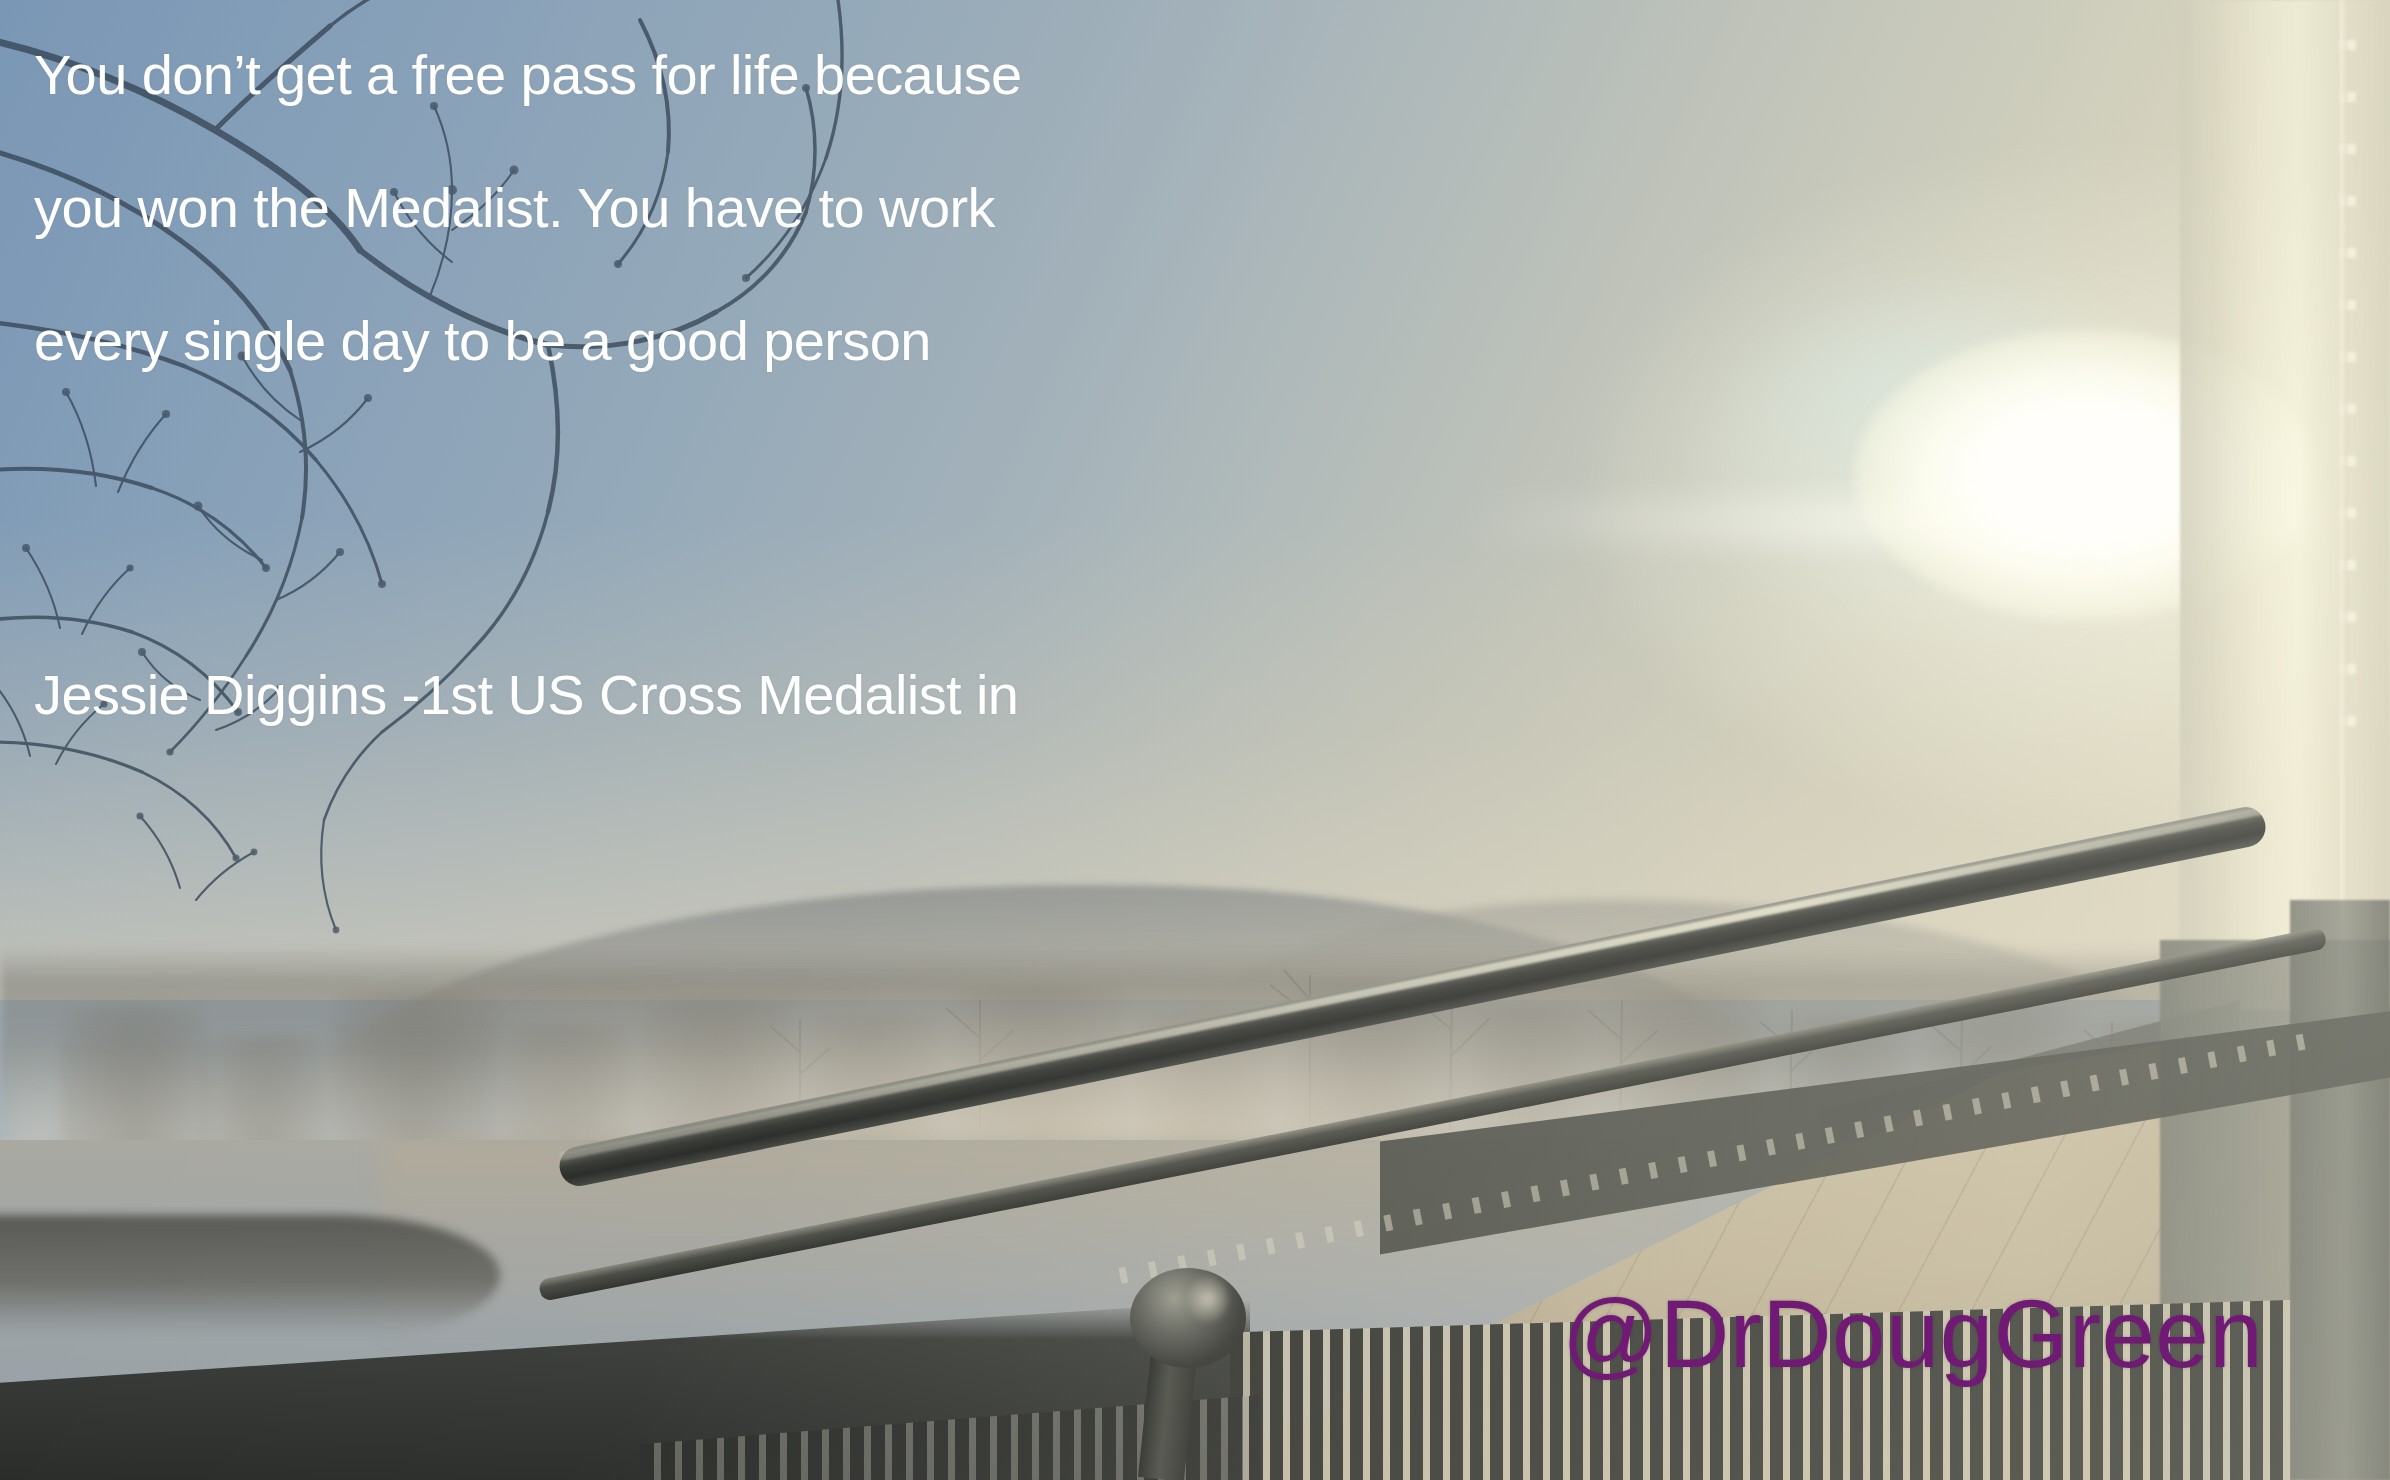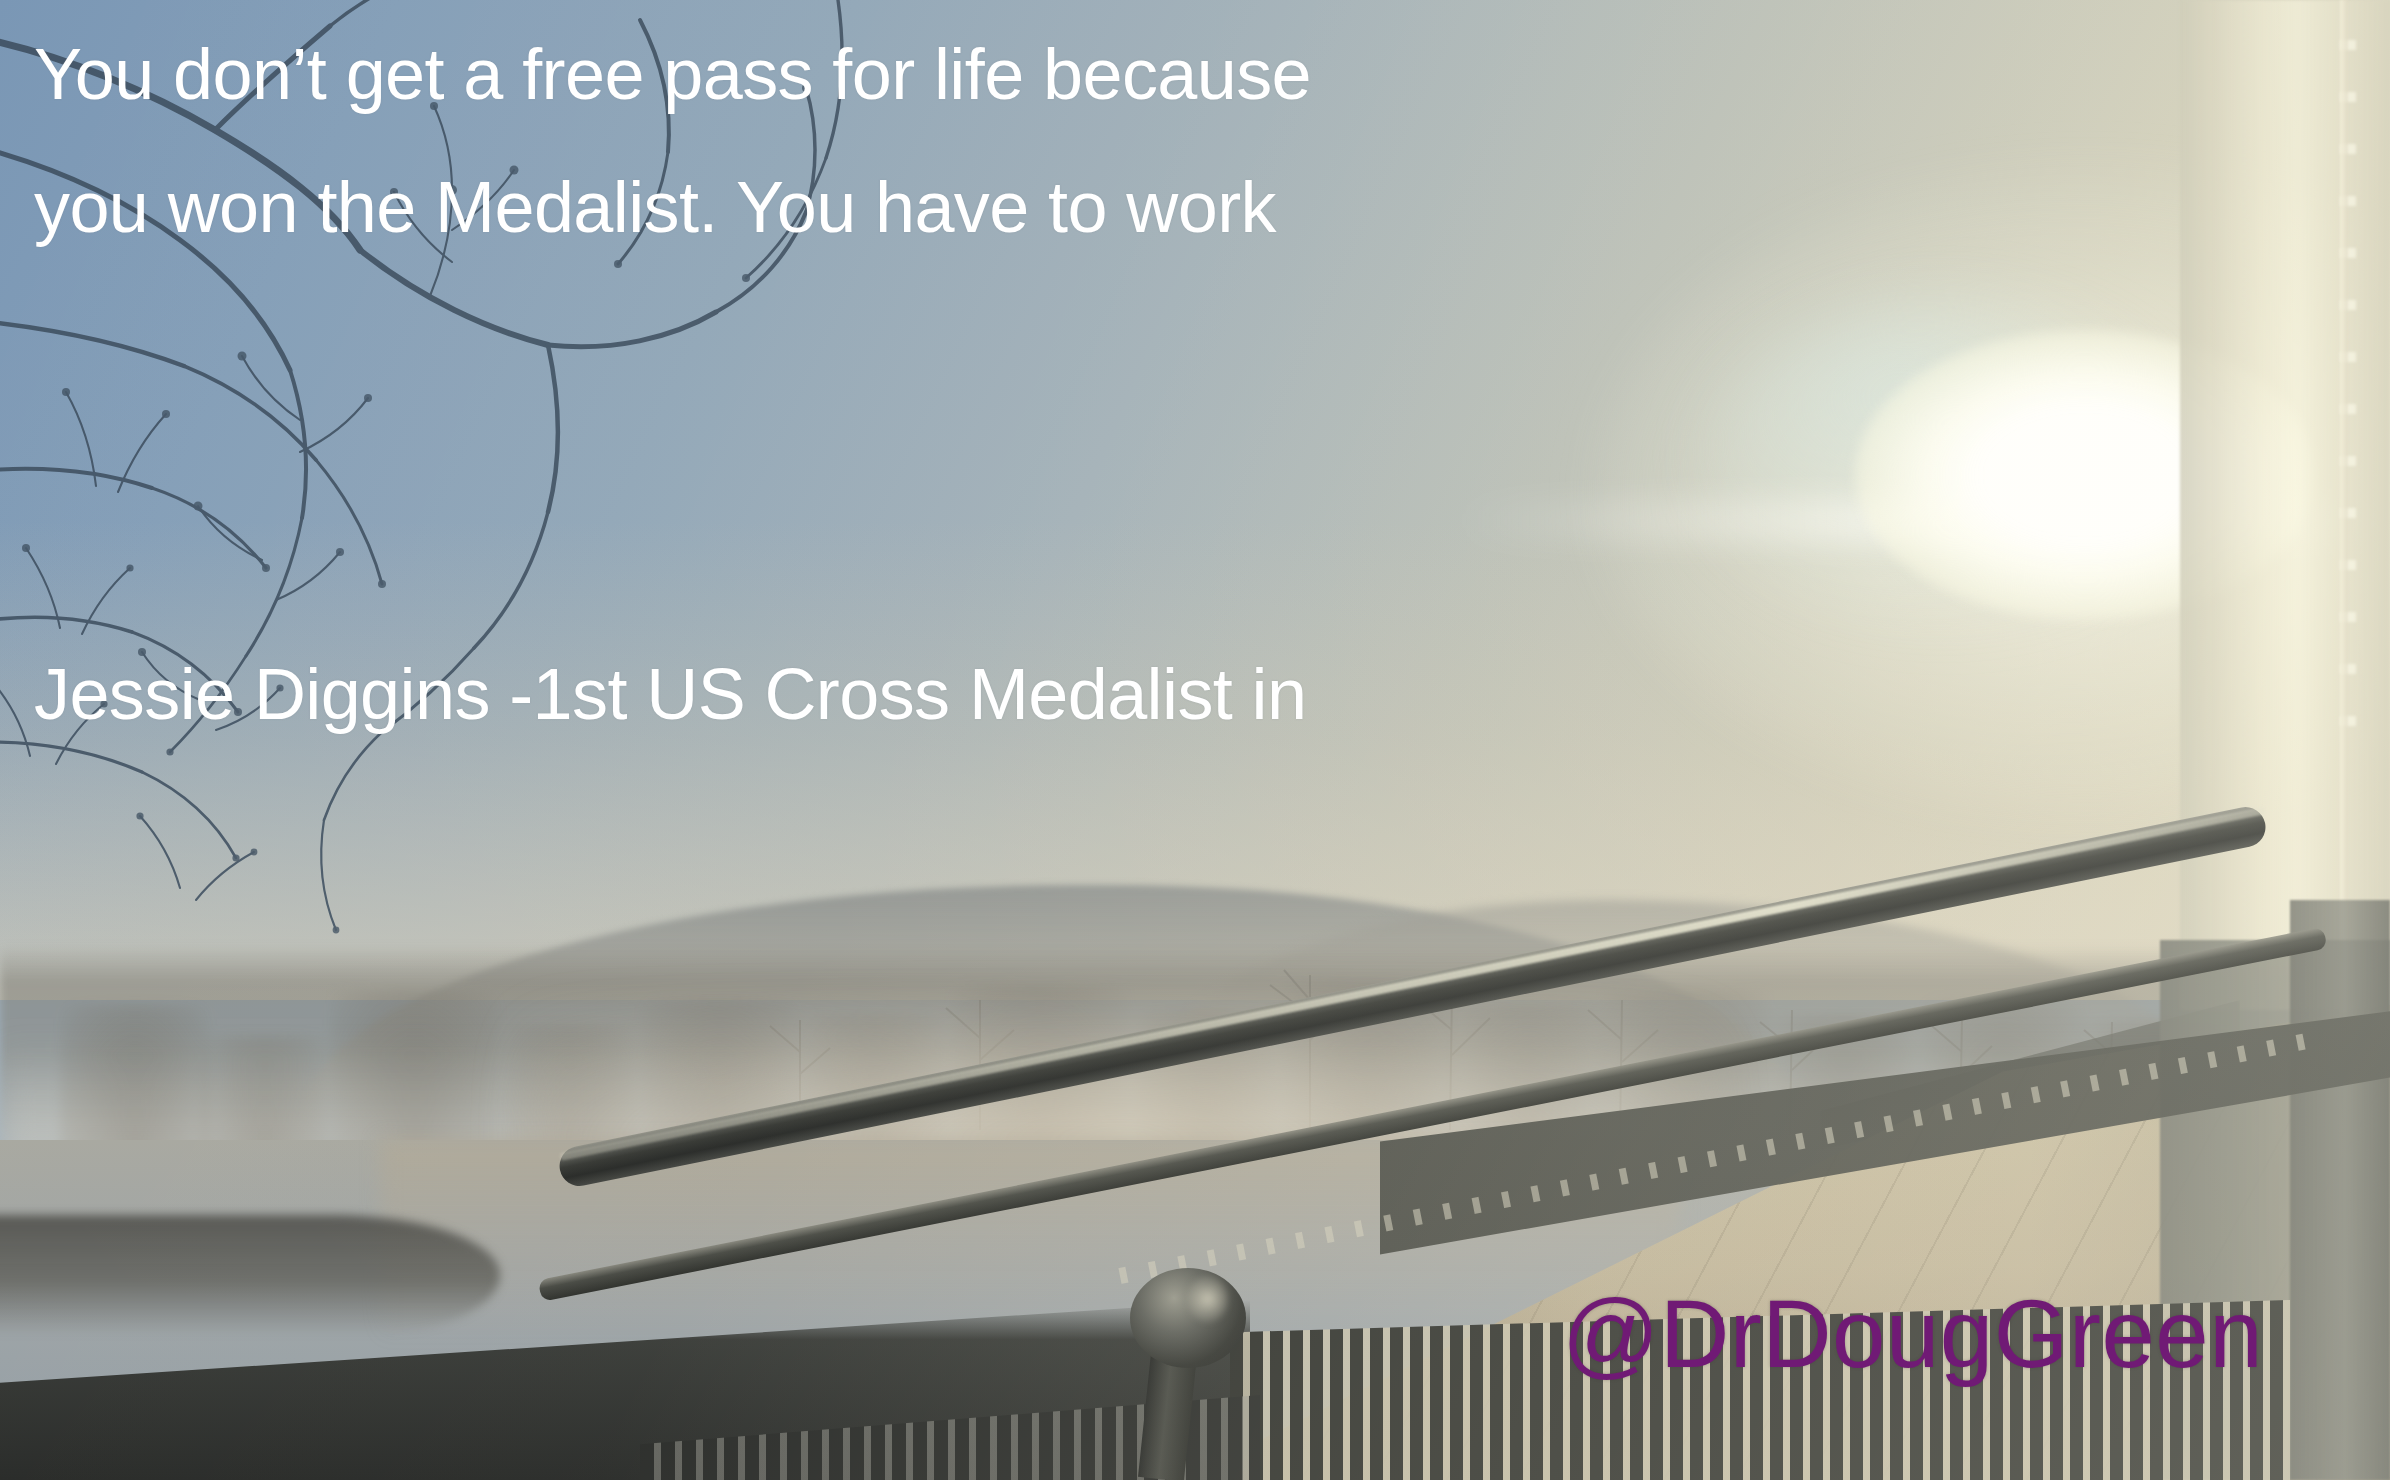--- a/index.html
+++ b/index.html
@@ -414,21 +414,21 @@
     position: absolute;
     left: 34px;
     top: 8px;
     width: 2020px;
   }
   .quote-line,
   .attrib-line {
     color: #ffffff;
     font-family: "Liberation Sans", sans-serif;
     font-weight: 400;
-    font-size: 72px;
+    font-size: 56px;
     line-height: 133px;
     letter-spacing: -0.6px;
     white-space: pre;
     text-shadow: 0 0 2px rgba(120,130,140,0.30);
   }
   .attrib-block {
     position: absolute;
     left: 34px;
     top: 628px;
     width: 2020px;
@@ -615,20 +615,21 @@
     </g>
   </svg>
 
   <div class="layer" id="atmo"></div>
 
   <div id="overlay">
 
     <div class="quote-block">
       <div class="quote-line">You don’t get a free pass for life because</div>
       <div class="quote-line">you won the Medalist. You have to work</div>
+      <div class="quote-line">every single day to be a good person</div>
     </div>
 
     <div class="attrib-block">
       <div class="attrib-line">Jessie Diggins -1st US Cross Medalist in</div>
     </div>
 
     <div id="handle">@DrDougGreen</div>
   </div>
 
 </div>

